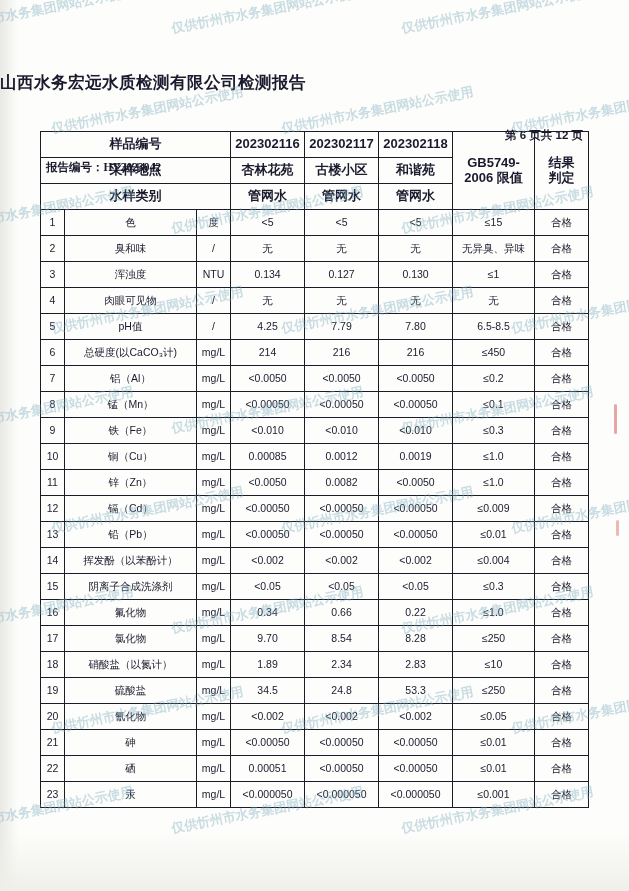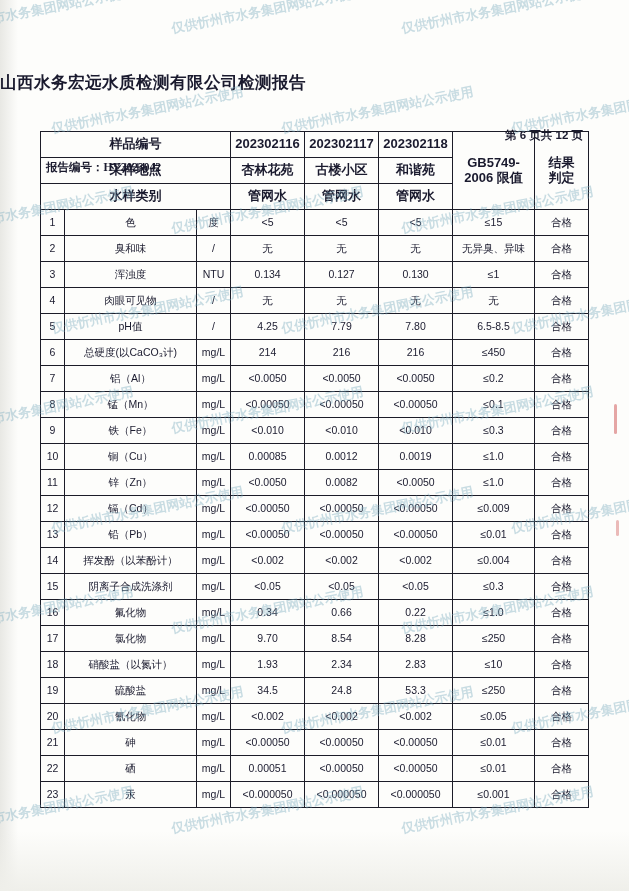--- a/index.html
+++ b/index.html
@@ -377,21 +377,21 @@
             <td class="val">9.70</td>
             <td class="val">8.54</td>
             <td class="val">8.28</td>
             <td class="limit">≤250</td>
             <td class="judge">合格</td>
           </tr>
           <tr>
             <td class="idx">18</td>
             <td class="item-cell">硝酸盐（以氮计）</td>
             <td class="unit">mg/L</td>
-            <td class="val">1.93</td>
+            <td class="val">1.89</td>
             <td class="val">2.34</td>
             <td class="val">2.83</td>
             <td class="limit">≤10</td>
             <td class="judge">合格</td>
           </tr>
           <tr>
             <td class="idx">19</td>
             <td class="item-cell">硫酸盐</td>
             <td class="unit">mg/L</td>
             <td class="val">34.5</td>

